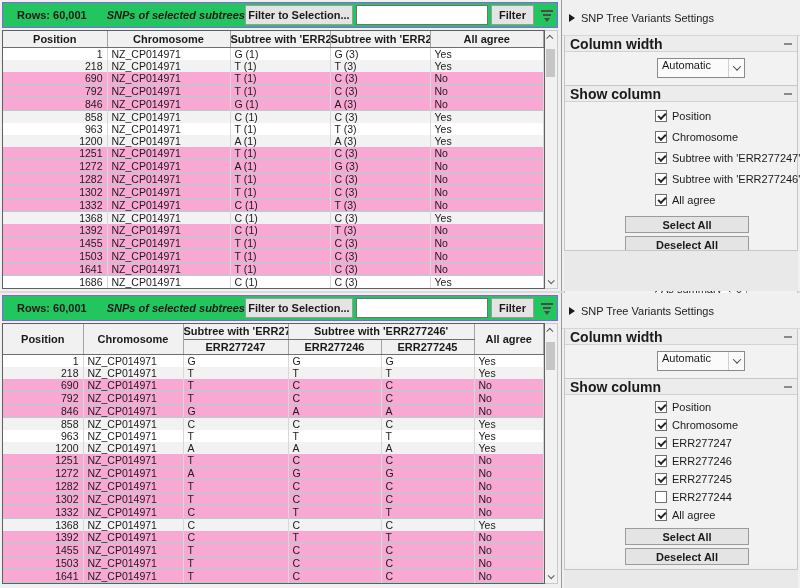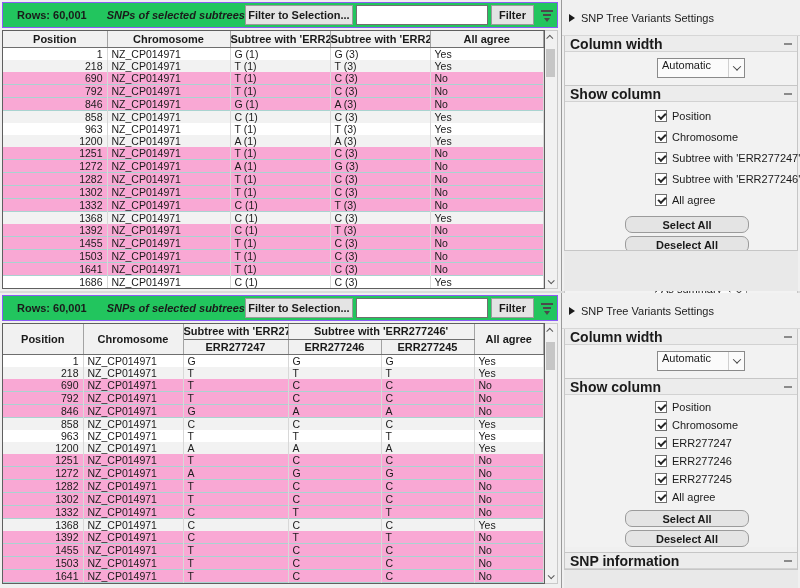--- a/index.html
+++ b/index.html
@@ -77,21 +77,21 @@
   .combo-chev i { width:6px; height:6px; border-left:1px solid #444; border-bottom:1px solid #444; transform:rotate(-45deg) translate(1px,-1px); }
 
   .cw-body { padding:6px 0 7px 92px; }
   .cw-body .combo { width:88px; }
 
   .check-row { display:flex; align-items:center; cursor:pointer; }
   .checkbox { width:12px; height:12px; background:#fff; border:1px solid #6f6f6f; margin-right:5px; position:relative; flex:none; }
   .checkbox.checked::after { content:""; position:absolute; left:2px; top:2px; width:6px; height:3px;
                              border-left:2px solid #262626; border-bottom:2px solid #262626; transform:rotate(-45deg); }
   .check-label { font-size:11px; white-space:nowrap; }
-  .sel-btn { width:124px; margin:3px 0 0 60px; height:17px;border-radius:7px; }
+  .sel-btn { width:124px; margin:3px 0 0 60px; height:17px; }
 
   .snp-body { padding:5px 0 6px 90px; }
   .snp-body .combo { width:92px; }
 
   .set-filler { background:#e9e9e9; border-top:1px solid #c6c6c6; position:absolute; left:2px; right:2px; bottom:0; }
   #panel0 .set-filler { top:250px; }
   #panel1 .set-filler { top:276px; }
 
   
   #panel0 .check-row { padding:4px 0 5px 0; }
@@ -607,20 +607,24 @@
             </div>
             <div class="check-row">
               <span class="checkbox checked"></span>
               <span class="check-label">ERR277246</span>
             </div>
             <div class="check-row">
               <span class="checkbox checked"></span>
               <span class="check-label">ERR277245</span>
             </div>
             <div class="check-row">
+              <span class="checkbox"></span>
+              <span class="check-label">ERR277244</span>
+            </div>
+            <div class="check-row">
               <span class="checkbox checked"></span>
               <span class="check-label">All agree</span>
             </div>
           </div>
         <button class="btn sel-btn">Select All</button>
         <button class="btn sel-btn" style="margin-bottom:5px">Deselect All</button>
       </div>
     </div>
     <div class="section">
       <div class="sec-head">

